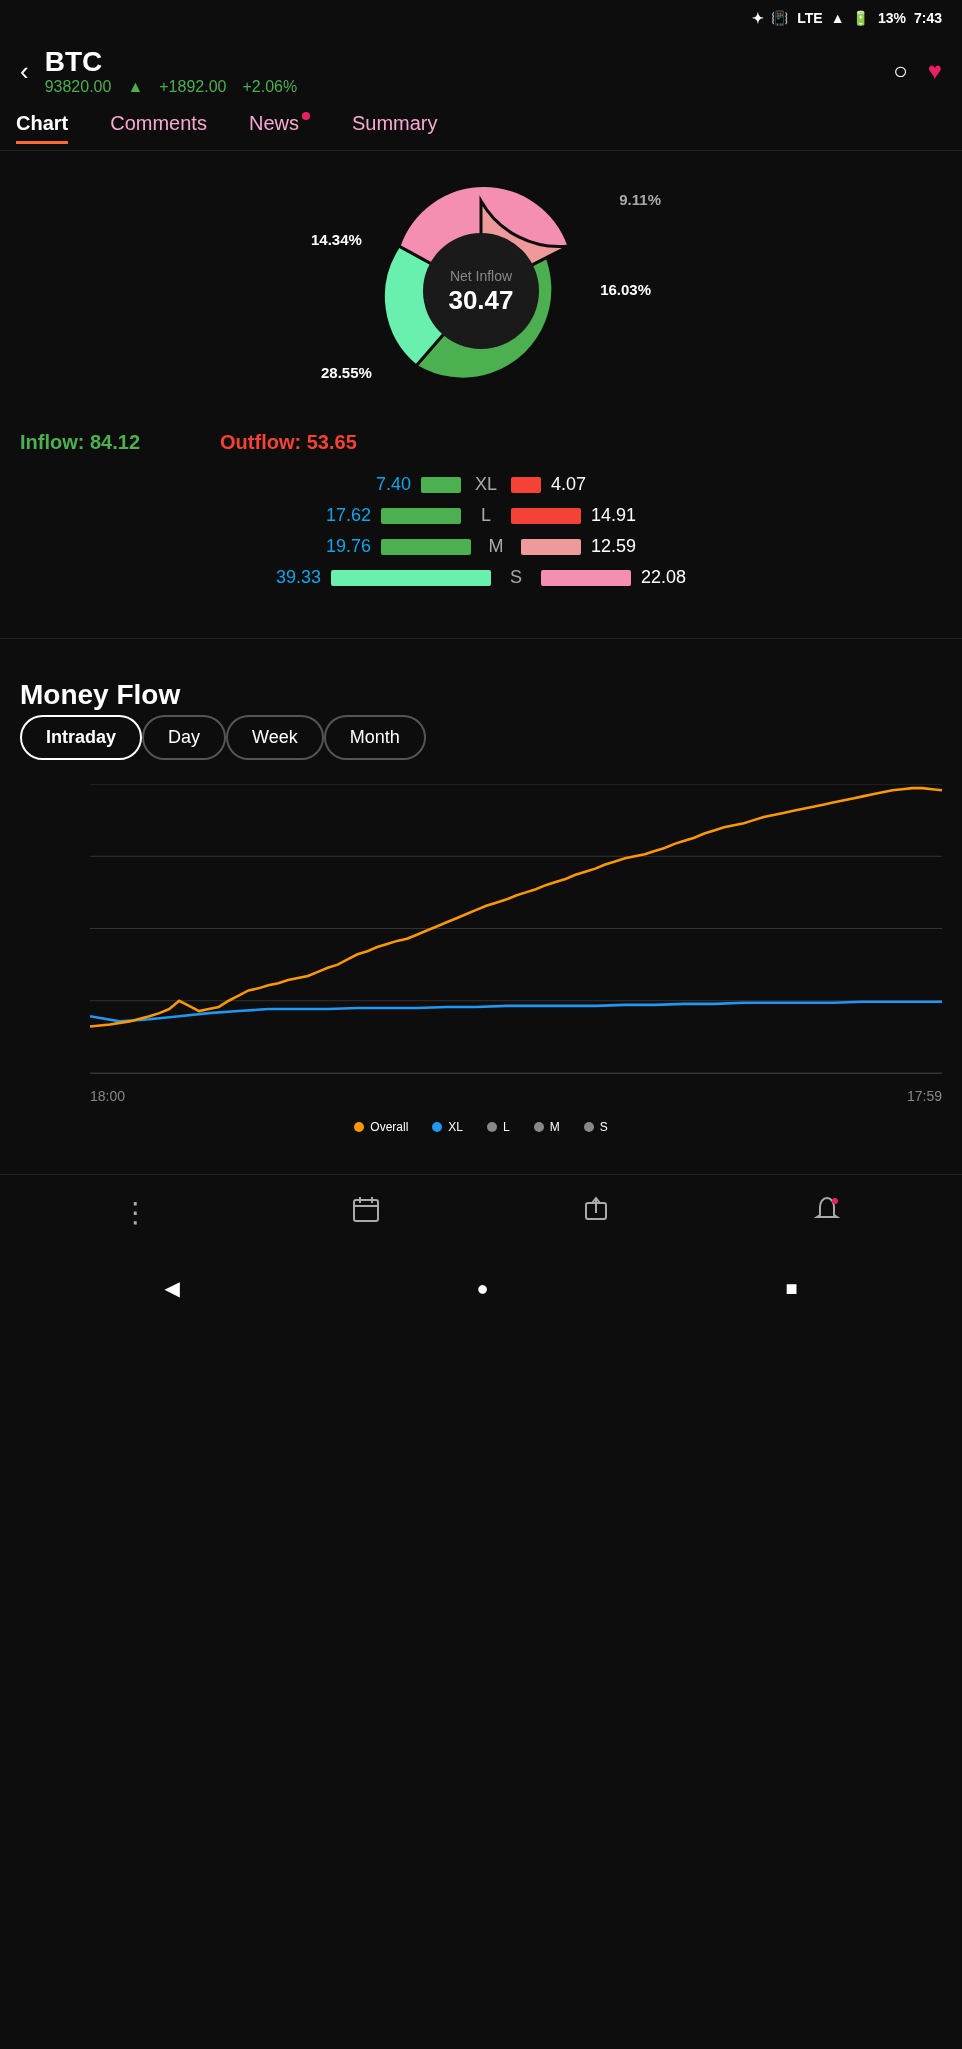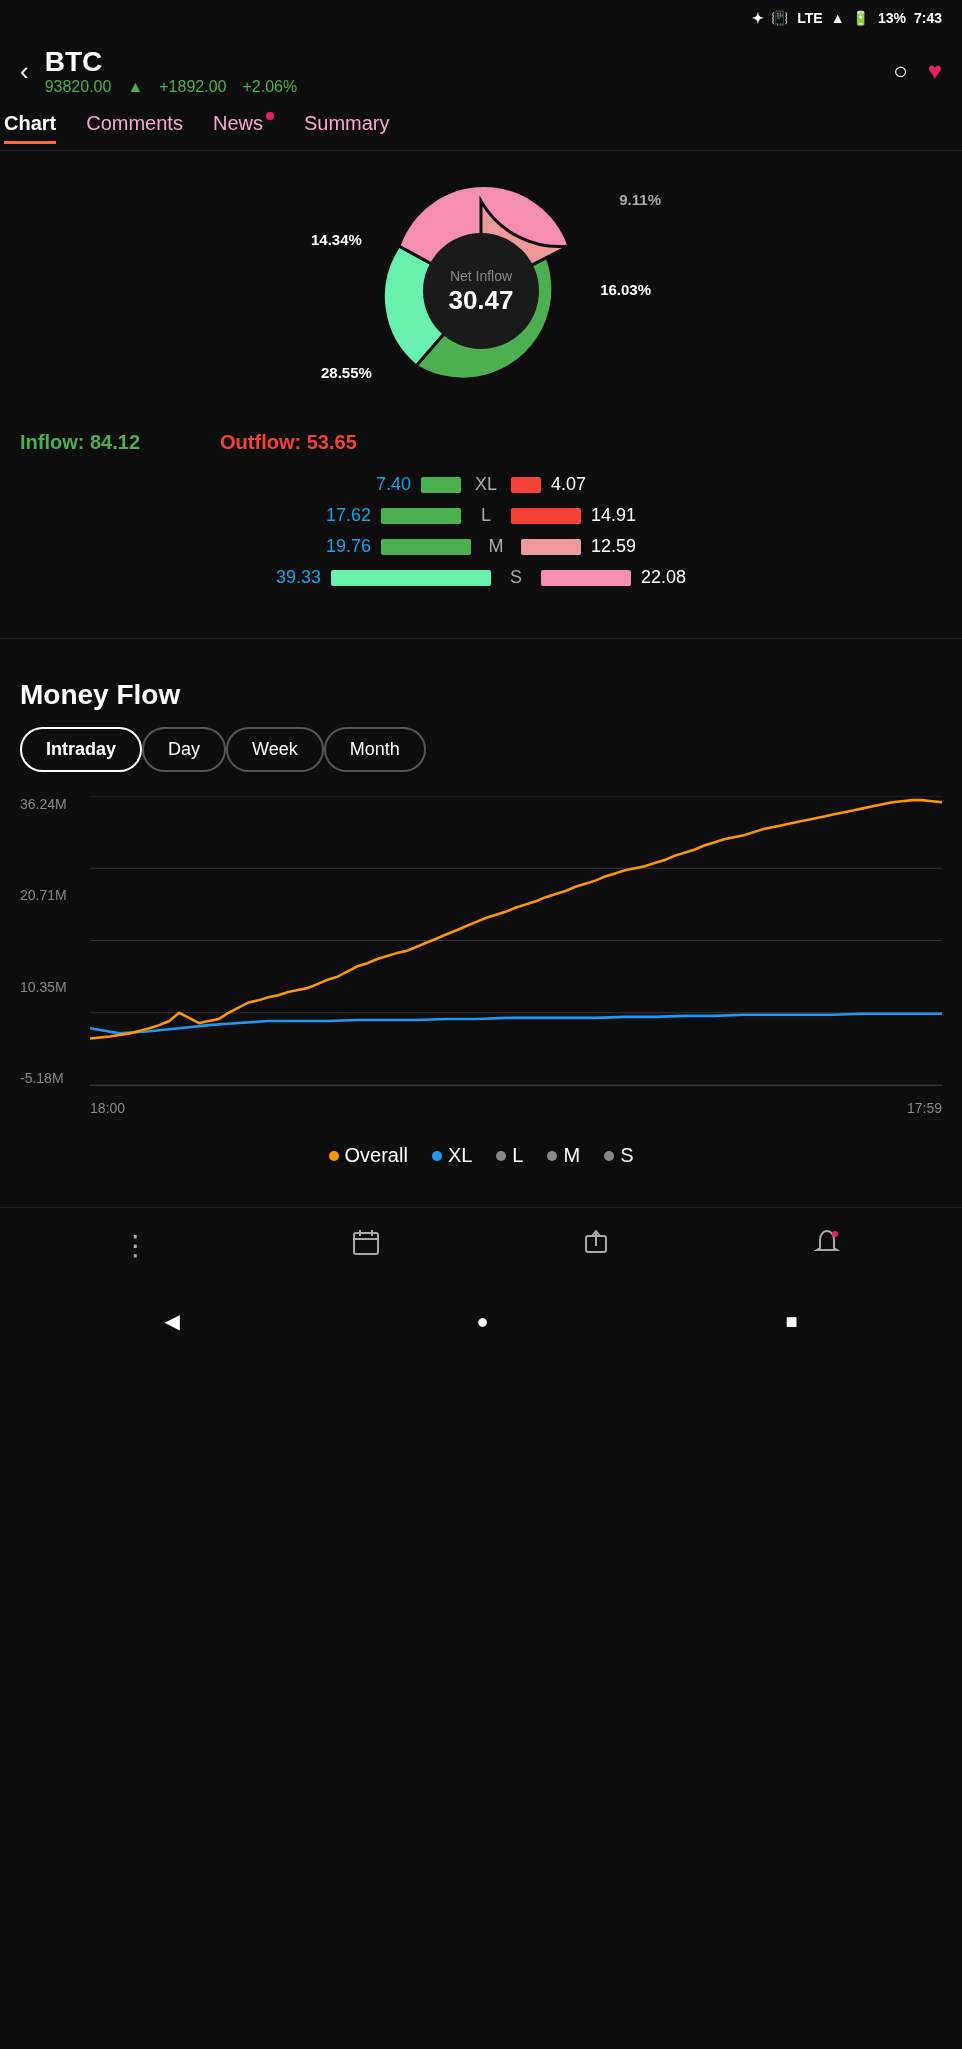--- a/index.html
+++ b/index.html
@@ -59,22 +59,22 @@
     .search-icon-btn, .fav-btn {
       font-size: 24px;
       cursor: pointer;
     }
     .fav-btn { color: #e91e63; }
     .search-icon-btn { color: #fff; }
 
     
     .nav-tabs {
       display: flex;
-      padding: 6px 4px;
-      gap: 30px;
+      padding: 6px 16px;
+      gap: 42px;
       border-bottom: 1px solid #222;
       position: relative;
     }
     .nav-tab {
       font-size: 20px;
       color: #f9a8d4;
       cursor: pointer;
       padding-bottom: 6px;
     }
     .nav-tab.active {
@@ -180,21 +180,21 @@
       margin: 20px 0;
     }
 
     
     .money-flow-section {
       padding: 20px;
     }
     .money-flow-title {
       font-size: 28px;
       font-weight: 700;
-      margin-bottom: 16px;
+      margin-bottom: 4px;
     }
     .time-tabs {
       display: flex;
       margin-bottom: 24px;
     }
     .time-tab {
       padding: 10px 24px;
       border: 2px solid #555;
       border-radius: 30px;
       font-size: 18px;
@@ -243,22 +243,22 @@
       justify-content: space-between;
       font-size: 14px;
       color: #888;
     }
 
     
     .chart-legend {
       display: flex;
       justify-content: center;
       gap: 24px;
-      margin-top: 28px;
-      font-size: 20px;
+      margin-top: 16px;
+      font-size: 12px;
     }
     .legend-item {
       display: flex;
       align-items: center;
       gap: 6px;
     }
     .legend-dot {
       width: 10px;
       height: 10px;
       border-radius: 50%;
@@ -442,26 +442,20 @@
   <div class="money-flow-title">Money Flow</div>
 
   <div class="time-tabs">
     <button class="time-tab active">Intraday</button>
     <button class="time-tab">Day</button>
     <button class="time-tab">Week</button>
     <button class="time-tab">Month</button>
   </div>
 
   <div class="chart-area">
-    <div class="chart-y-labels">
-      <span>36.24M</span>
-      <span>20.71M</span>
-      <span>10.35M</span>
-      <span>-5.18M</span>
-    </div>
 
     <div class="chart-svg-area">
       <svg viewBox="0 0 860 280" width="100%" height="100%" preserveAspectRatio="none">
 
         <line x1="0" y1="0" x2="860" y2="0" class="grid-line"></line>
         <line x1="0" y1="70" x2="860" y2="70" class="grid-line"></line>
         <line x1="0" y1="140" x2="860" y2="140" class="grid-line"></line>
         <line x1="0" y1="210" x2="860" y2="210" class="grid-line"></line>
         <line x1="0" y1="280" x2="860" y2="280" class="grid-line"></line>
 

